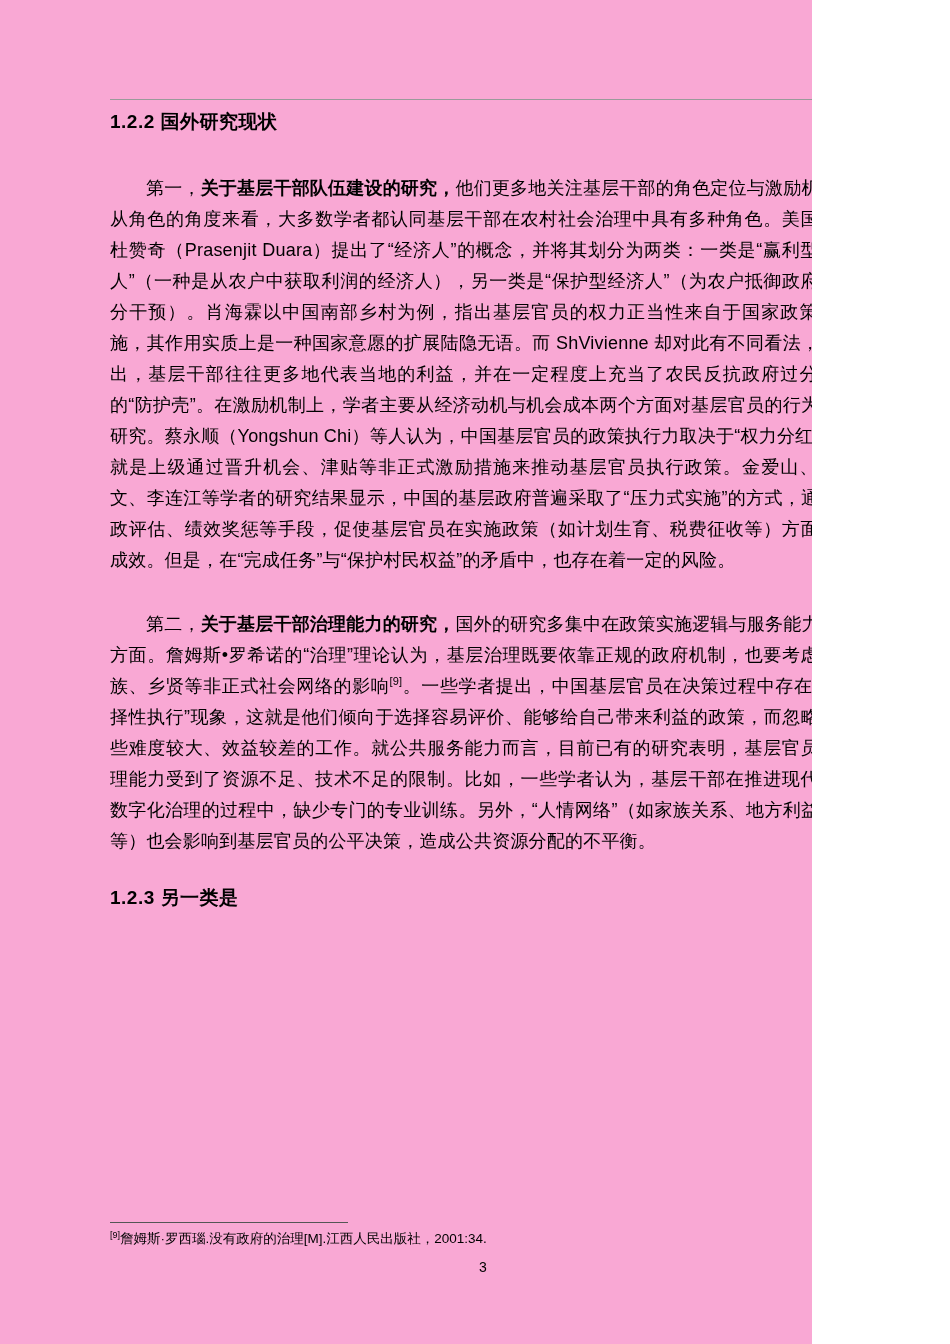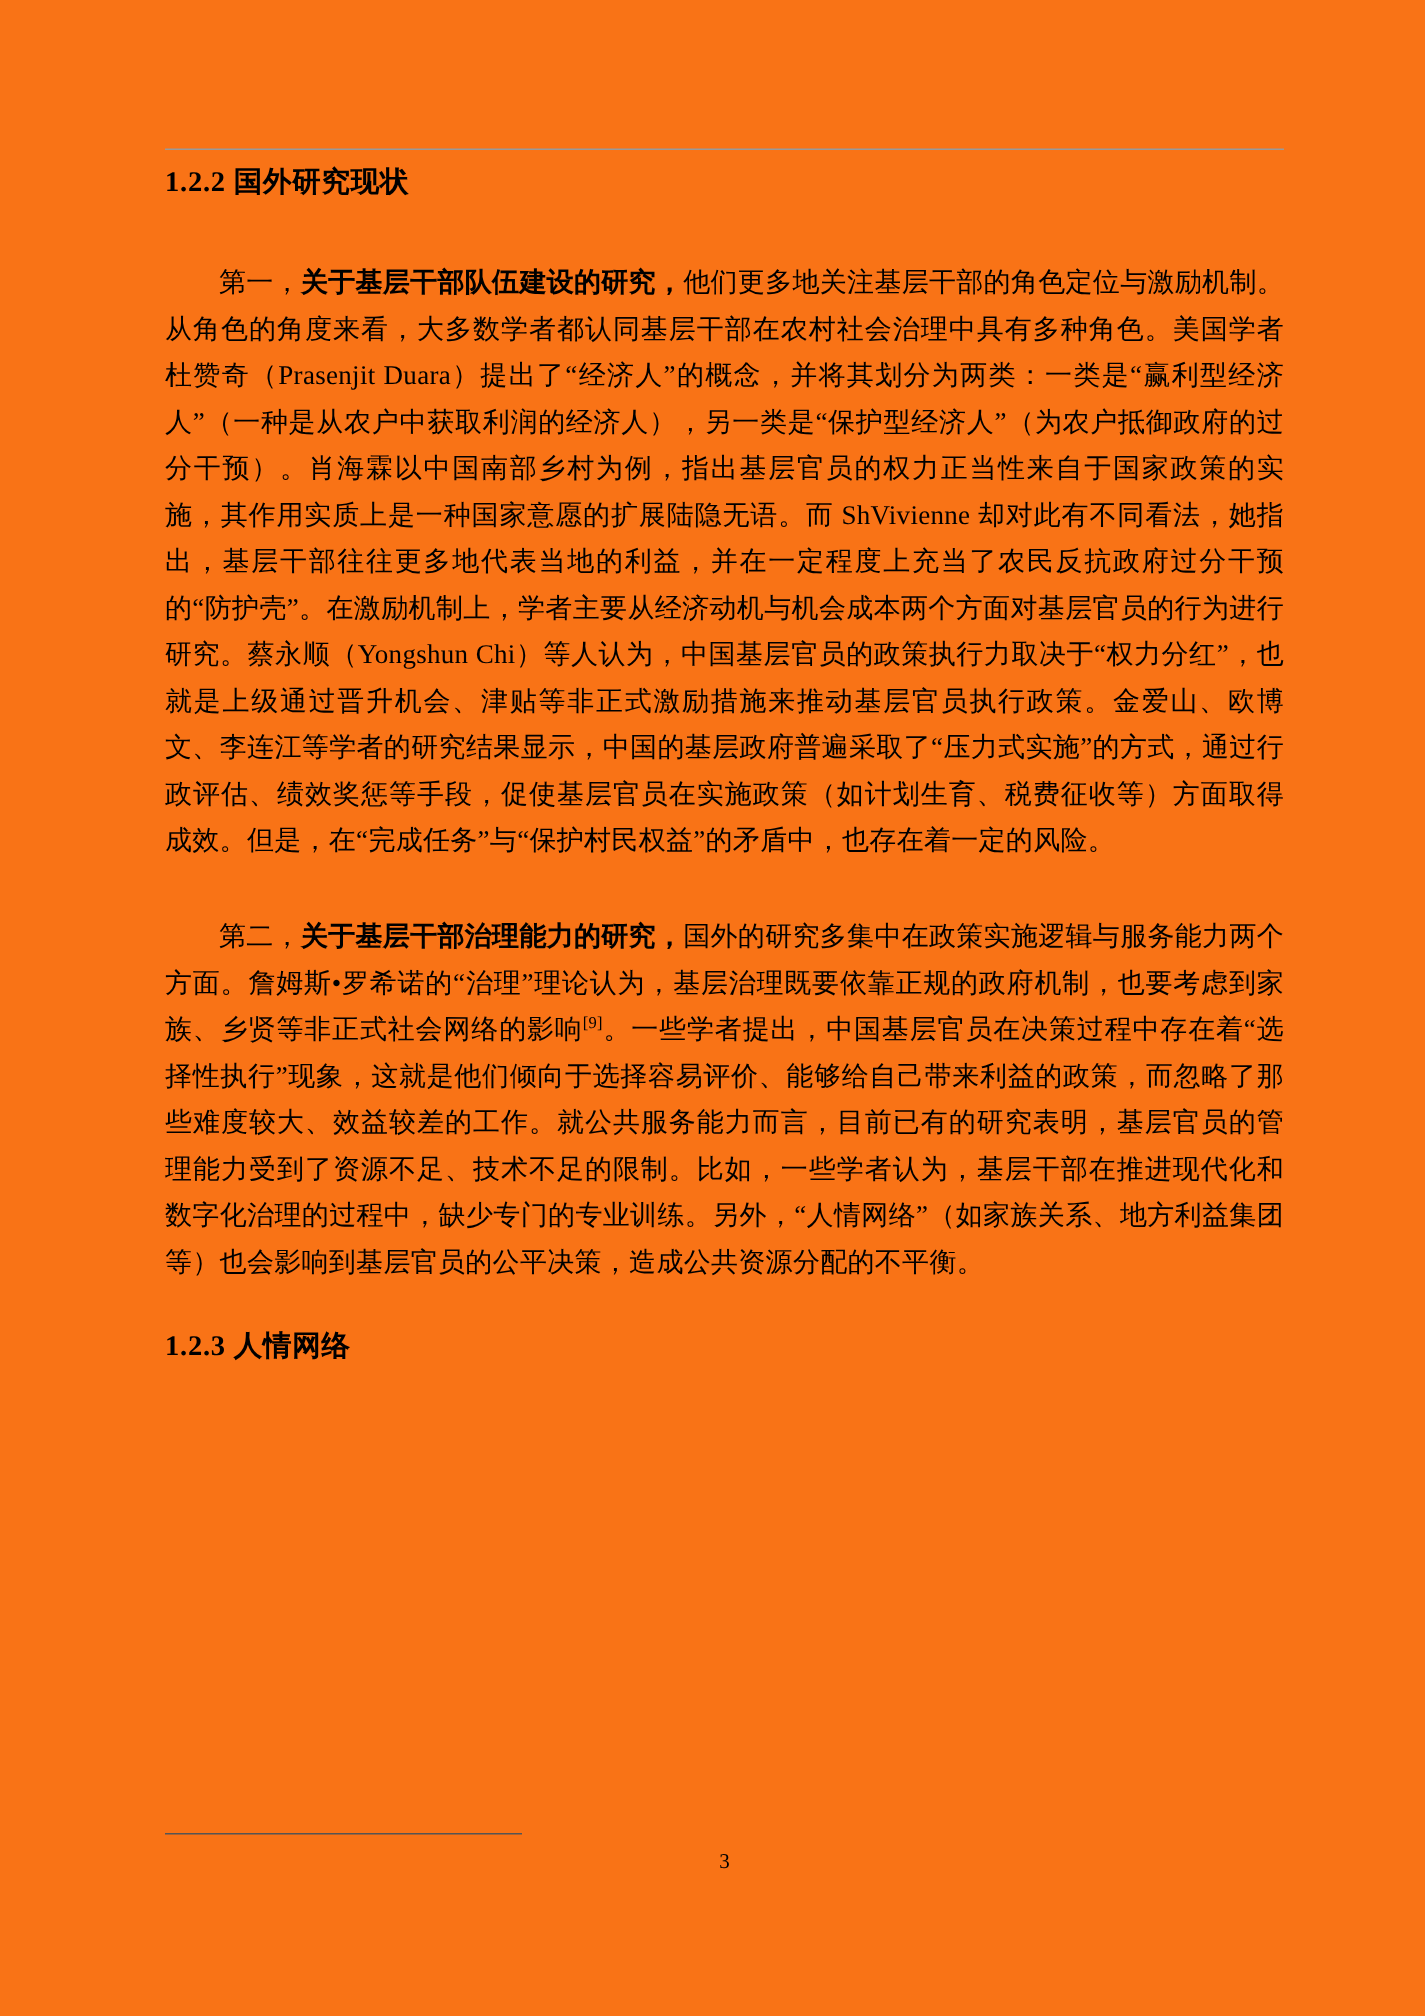--- a/index.html
+++ b/index.html
@@ -2,25 +2,25 @@
 <html><head>
 <meta charset="utf-8">
 <style>
   html, body {
     margin: 0;
     padding: 0;
     background: #ffffff;
   }
   .page {
     position: relative;
-    width: 950px;
+    width: 812px;
     height: 1344px;
-    background: #f97316;
+    background: #f9a8d4;
     color: #000000;
-    font-family: Liberation Serif, serif;
+    font-family: Liberation Sans, sans-serif;
     overflow: hidden;
   }
   .content {
     position: absolute;
     left: 110px;
     top: 99px;
     width: 746px;
   }
   .top-rule {
     height: 0;
@@ -88,22 +88,23 @@
   <div class="content">
 
     <div class="top-rule"></div>
 
     <h2 class="heading">1.2.2 国外研究现状</h2>
 
     <p class="body p1"><span>第一，</span><span class="b">关于基层干部队伍建设的研究，</span><span>他们更多地关注基层干部的角色定位与激励机制。从角色的角度来看，大多数学者都认同基层干部在农村社会治理中具有多种角色。美国学者杜赞奇（Prasenjit Duara）提出了“经济人”的概念，并将其划分为两类：一类是“赢利型经济人”（一种是从农户中获取利润的经济人），另一类是“保护型经济人”（为农户抵御政府的过分干预）。肖海霖以中国南部乡村为例，指出基层官员的权力正当性来自于国家政策的实施，其作用实质上是一种国家意愿的扩展陆隐无语。而 ShVivienne 却对此有不同看法，她指出，基层干部往往更多地代表当地的利益，并在一定程度上充当了农民反抗政府过分干预的“防护壳”。在激励机制上，学者主要从经济动机与机会成本两个方面对基层官员的行为进行研究。蔡永顺（Yongshun Chi）等人认为，中国基层官员的政策执行力取决于“权力分红”，也就是上级通过晋升机会、津贴等非正式激励措施来推动基层官员执行政策。金爱山、欧博文、李连江等学者的研究结果显示，中国的基层政府普遍采取了“压力式实施”的方式，通过行政评估、绩效奖惩等手段，促使基层官员在实施政策（如计划生育、税费征收等）方面取得成效。但是，在“完成任务”与“保护村民权益”的矛盾中，也存在着一定的风险。</span></p>
 
     <p class="body p2"><span>第二，</span><span class="b">关于基层干部治理能力的研究，</span><span>国外的研究多集中在政策实施逻辑与服务能力两个方面。詹姆斯•罗希诺的“治理”理论认为，基层治理既要依靠正规的政府机制，也要考虑到家族、乡贤等非正式社会网络的影响</span><sup class="fnref">[9]</sup><span>。一些学者提出，中国基层官员在决策过程中存在着“选择性执行”现象，这就是他们倾向于选择容易评价、能够给自己带来利益的政策，而忽略了那些难度较大、效益较差的工作。就公共服务能力而言，目前已有的研究表明，基层官员的管理能力受到了资源不足、技术不足的限制。比如，一些学者认为，基层干部在推进现代化和数字化治理的过程中，缺少专门的专业训练。另外，“人情网络”（如家族关系、地方利益集团等）也会影响到基层官员的公平决策，造成公共资源分配的不平衡。</span></p>
 
-    <h2 class="heading h2b">1.2.3 人情网络</h2>
+    <h2 class="heading h2b">1.2.3 另一类是</h2>
 
 
   </div>
 
   <div class="footer">
     <div class="fn-rule"></div>
+    <p class="footnote"><sup>[9]</sup><span>詹姆斯·罗西瑙.没有政府的治理[M].江西人民出版社，2001:34.</span></p>
     <div class="pagenum">3</div>
   </div>
 </div>
 
 </body></html>

